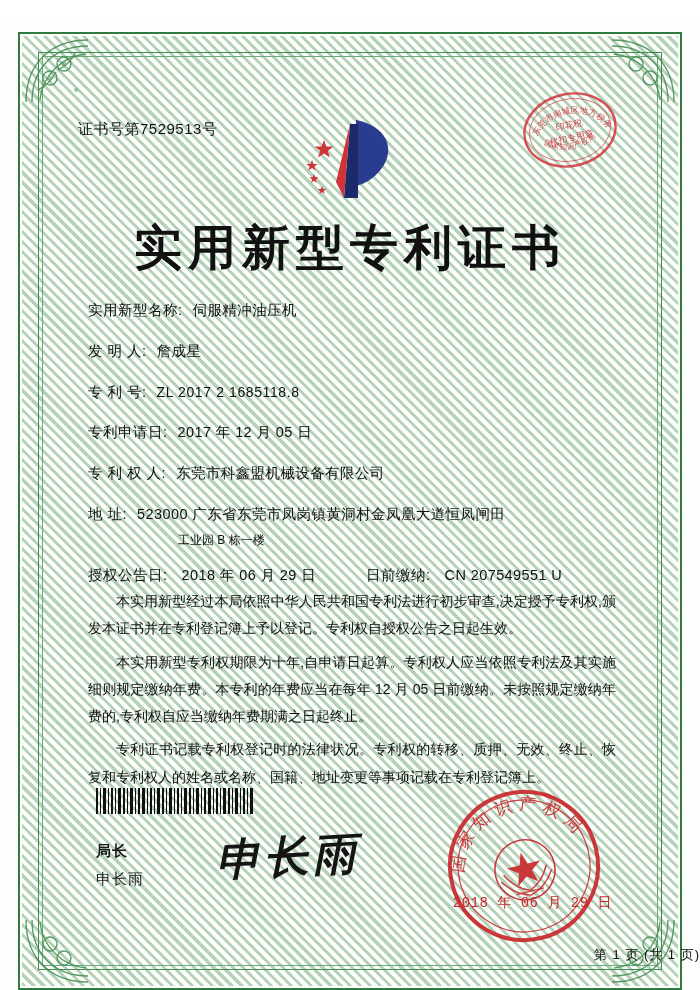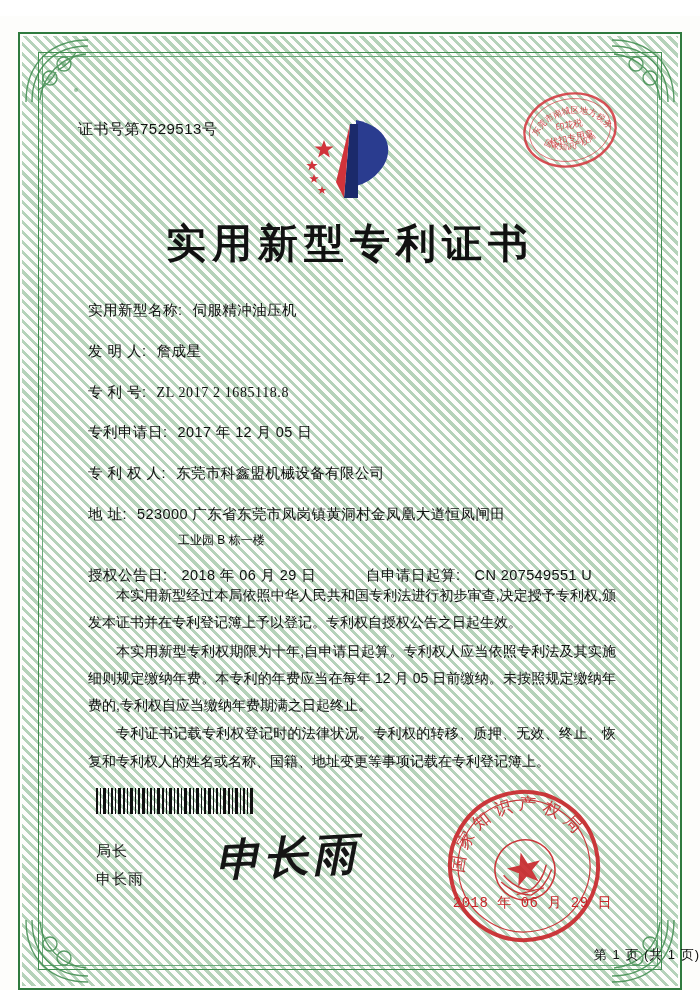--- a/index.html
+++ b/index.html
@@ -82,21 +82,21 @@
     position: absolute;
     left: 300px; top: 96px;
     width: 104px; height: 96px;
   }
 
   .title {
     position: absolute;
     left: 0; top: 200px;
     width: 700px;
     text-align: center;
-    font-size: 40px;
+    font-size: 48px;
     font-weight: bold;
     letter-spacing: 6px;
     color: #111;
   }
 
   
   .stamp-top {
     position: absolute;
     right: 78px; top: 62px;
     width: 104px; height: 104px;
@@ -118,21 +118,21 @@
   }
   .flabel {
     flex: 0 0 auto;
     white-space: nowrap;
     letter-spacing: 0.5px;
   }
   .fvalue {
     margin-left: 10px;
     letter-spacing: 0.4px;
   }
-  .fvalue.mono { font-family: Liberation Serif, serif; font-size: 14px; letter-spacing: 0.6px; }
+  .fvalue.mono { font-family: Liberation Sans, sans-serif; font-size: 14px; letter-spacing: 0.6px; }
   .addr-cont {
     margin-left: 90px;
     margin-top: -13px;
     margin-bottom: 17px;
     font-size: 12px;
   }
   .row-two {
     display: flex;
     margin-bottom: 16px;
   }
@@ -143,37 +143,38 @@
   .body-text {
     position: absolute;
     left: 88px; top: 566px;
     width: 528px;
     font-size: 14px;
     line-height: 1.95;
     color: #111;
     text-align: justify;
   }
   .body-text p {
-    margin: 0 0 1px 0;
+    margin: 6px 0 1px 0;
     text-indent: 2em;
   }
 
   
   .barcode {
     position: absolute;
     left: 96px; top: 772px;
     width: 160px; height: 26px;
   }
 
   
   .sig-label {
     position: absolute;
     left: 96px; top: 826px;
     font-size: 15px;
     letter-spacing: 1px;
+    font-weight: bold;
   }
   .sig-name {
     position: absolute;
     left: 96px; top: 854px;
     font-size: 15px;
     letter-spacing: 1px;
   }
   .sig-script {
     position: absolute;
     left: 216px; top: 812px;
@@ -339,21 +340,21 @@
       <span class="flabel">地 址:</span>
       <span class="fvalue">523000  广东省东莞市凤岗镇黄洞村金凤凰大道恒凤闸田</span>
     </div>
     <div class="addr-cont">工业园 B 栋一楼</div>
     <div class="row-two">
       <div class="half">
         <span class="flabel">授权公告日:</span>
         <span class="fvalue">2018 年 06 月 29 日</span>
       </div>
       <div class="half right">
-        <span class="flabel">自申请日起算:</span>
+        <span class="flabel">日前缴纳:</span>
         <span class="fvalue">CN 207549551 U</span>
       </div>
     </div>
   </div>
 
   <div class="body-text">
     <p>本实用新型经过本局依照中华人民共和国专利法进行初步审查,决定授予专利权,颁发本证书并在专利登记簿上予以登记。专利权自授权公告之日起生效。</p>
     <p>本实用新型专利权期限为十年,自申请日起算。专利权人应当依照专利法及其实施细则规定缴纳年费。本专利的年费应当在每年 12 月 05 日前缴纳。未按照规定缴纳年费的,专利权自应当缴纳年费期满之日起终止。</p>
     <p>专利证书记载专利权登记时的法律状况。专利权的转移、质押、无效、终止、恢复和专利权人的姓名或名称、国籍、地址变更等事项记载在专利登记簿上。</p>
   </div>

